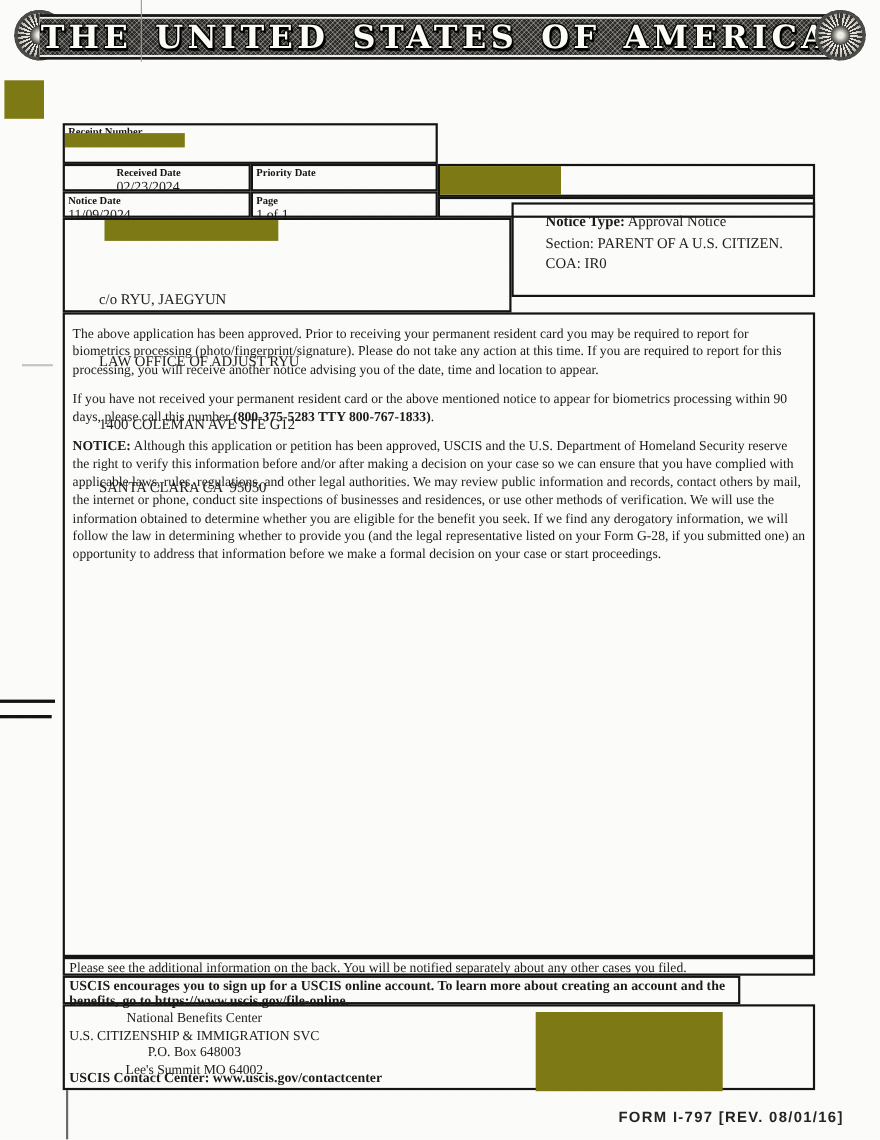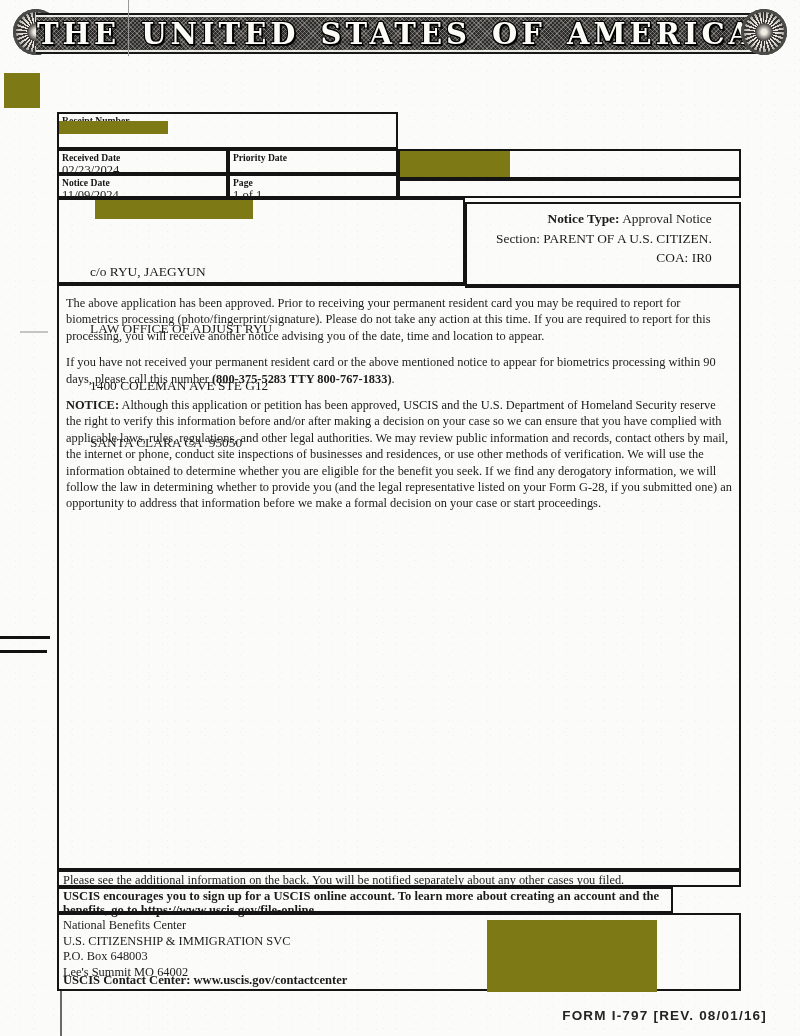--- a/index.html
+++ b/index.html
@@ -83,21 +83,21 @@
   .notice-info{position:absolute;left:29px;top:5px;font-size:13.4px;line-height:19.6px;}
   .bold{font-weight:bold;}
 
   
   .body-box{padding:9px 7px 0 7px;}
   .body-box p{margin:0 0 10px 0;font-size:12.4px;line-height:16.4px;}
 
   .rowA-text{font-size:12.4px;padding:1px 4px;line-height:14px;}
   .rowB-text{font-size:12.6px;font-weight:bold;padding:1px 4px;line-height:13.5px;}
 
-  .office-lines{position:absolute;left:4px;top:3px;font-size:12.4px;line-height:15.6px;}
+  .office-lines{position:absolute;left:4px;top:3px;font-size:12.4px;line-height:15.6px;text-align:center;}
   .office-contact{position:absolute;left:4px;bottom:1px;font-size:12.6px;font-weight:bold;}
 
   .page-footer{
     position:absolute;right:33px;top:1008px;
     font-family:"Liberation Sans", sans-serif;font-weight:bold;
     font-size:13.5px;letter-spacing:1.2px;color:#242424;
   }
 
   
   .scan-line-h{position:absolute;background:#121212;}
@@ -117,21 +117,21 @@
 
 
   <div class="redact" style="left:4px;top:73px;width:36px;height:35px;"></div>
 
   <div class="cell" style="left:57px;top:112px;width:341px;height:37px;">
     <div class="cell-label">Receipt Number</div>
   </div>
   <div class="redact" style="left:59px;top:121px;width:109px;height:13px;"></div>
 
 
-  <div class="cell" style="left:57px;top:149px;width:171px;height:25px;">
+  <div class="cell" style="left:57px;top:149px;width:171px;height:25px;padding-left:44px;">
     <div class="cell-label">Received Date</div>
     <div class="cell-value">02/23/2024</div>
   </div>
   <div class="cell" style="left:228px;top:149px;width:170px;height:25px;">
     <div class="cell-label">Priority Date</div>
     <div class="cell-value"></div>
   </div>
   <div class="cell" style="left:398px;top:149px;width:343px;height:30px;"></div>
   <div class="redact" style="left:400px;top:151px;width:110px;height:26px;"></div>
 
@@ -148,21 +148,21 @@
   <div class="cell" style="left:57px;top:198px;width:408px;height:86px;">
     <div class="addr-lines">
       <div>c/o RYU, JAEGYUN</div>
       <div>LAW OFFICE OF ADJUST RYU</div>
       <div>1400 COLEMAN AVE STE G12</div>
       <div>SANTA CLARA CA  95050</div>
     </div>
   </div>
   <div class="redact" style="left:95px;top:200px;width:158px;height:19px;"></div>
 
-  <div class="cell" style="left:465px;top:202px;width:276px;height:86px;text-align:right;">
+  <div class="cell" style="left:465px;top:184px;width:276px;height:86px;">
     <div class="notice-info">
       <div><span class="bold">Notice Type:</span><span> Approval Notice</span></div>
       <div>Section: PARENT OF A U.S. CITIZEN.</div>
       <div>COA: IR0</div>
     </div>
   </div>
 
   <div class="cell body-box" style="left:57px;top:284px;width:684px;height:586px;">
     <p>The above application has been approved. Prior to receiving your permanent resident card you may be required to report for biometrics processing (photo/fingerprint/signature). Please do not take any action at this time. If you are required to report for this processing, you will receive another notice advising you of the date, time and location to appear.</p>
     <p><span>If you have not received your permanent resident card or the above mentioned notice to appear for biometrics processing within 90 days, please call this number </span><span class="bold">(800-375-5283 TTY 800-767-1833)</span><span>.</span></p>

